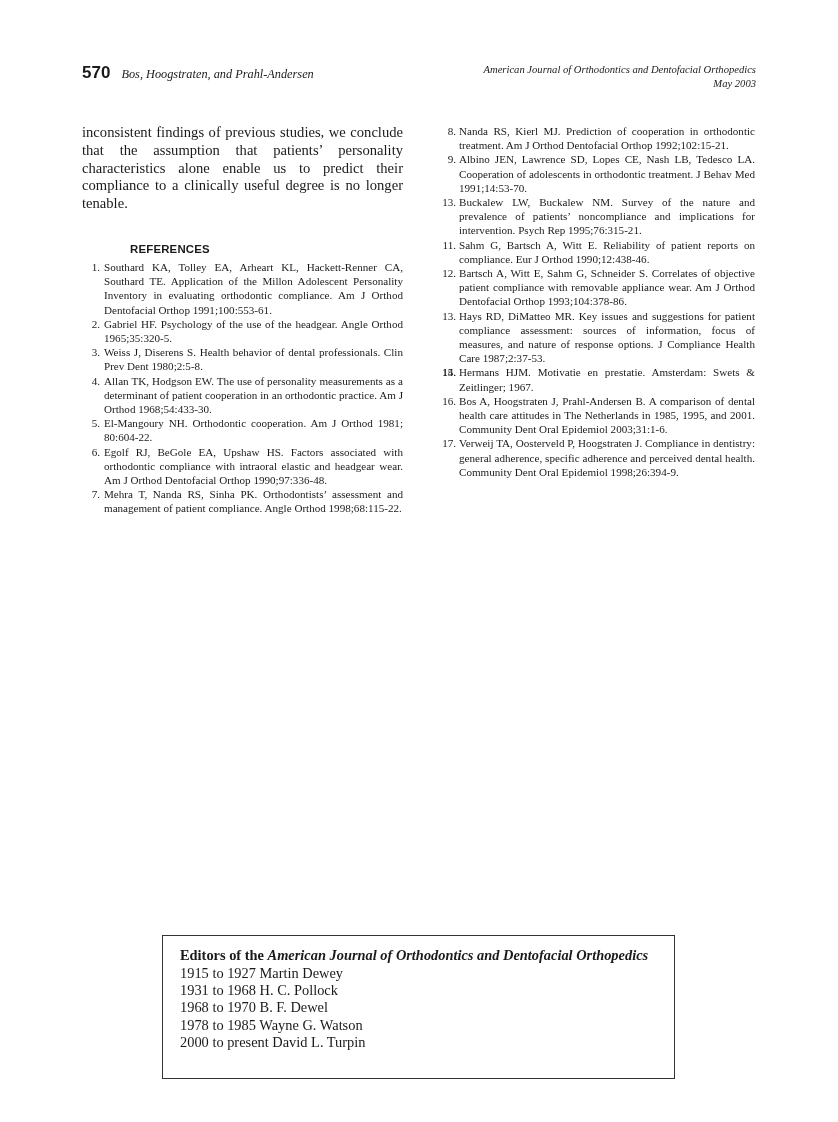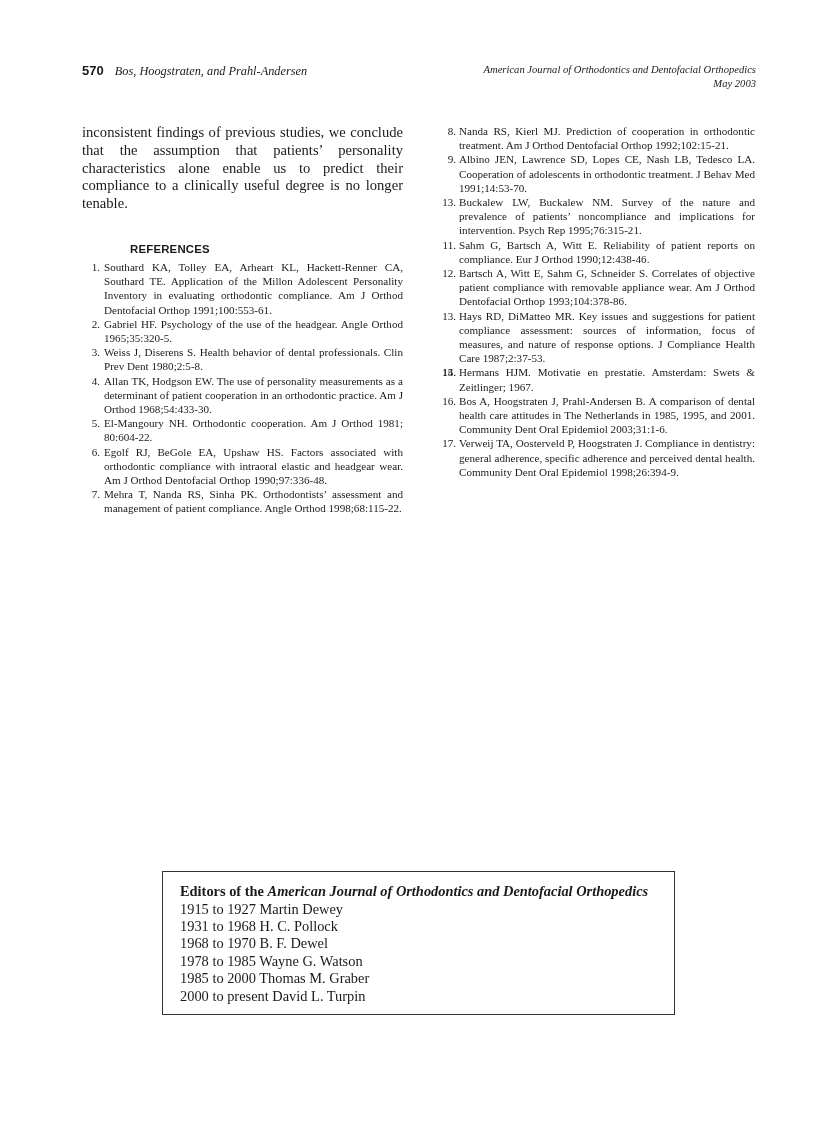--- a/index.html
+++ b/index.html
@@ -4,21 +4,21 @@
   <style>
     html, body { margin: 0; padding: 0; background: #ffffff; }
     body {
       width: 838px; height: 1122px; position: relative; overflow: hidden;
       font-family: "Liberation Serif", serif; color: #1a1a1a;
     }
     .running-head {
       position: absolute; left: 82px; top: 63px; width: 674px; height: 34px;
     }
     .rh-left { position: absolute; left: 0; top: 0; font-size: 12.3px; white-space: nowrap; }
-    .rh-page { font-family: "Liberation Sans", sans-serif; font-weight: bold; font-size: 13px; margin-right: 8px; }
+    .rh-page { font-family: "Liberation Sans", sans-serif; font-weight: bold; font-size: 17px; margin-right: 8px; }
     .rh-authors { font-style: italic; margin-top: 48px; }
     .rh-right { position: absolute; right: 0; top: 0; text-align: right; font-style: italic; font-size: 10.6px; line-height: 13.5px; }
 
     .col-left { position: absolute; left: 82px; top: 124px; width: 321px; }
     .col-right { position: absolute; left: 437px; top: 124px; width: 318px; }
 
     .body-text {
       font-size: 14.6px; line-height: 17.8px; text-align: justify; margin: 0;
     }
     .refs-heading {
@@ -28,21 +28,21 @@
     ol.refs { list-style: none; margin: 0; padding: 0; }
     ol.refs li {
       position: relative; padding-left: 22px; font-size: 11.1px; line-height: 14.2px;
       text-align: justify; margin: 0;
     }
     ol.refs li .num { position: absolute; left: 0; top: 0; width: 18px; text-align: right; }
     .col-right ol.refs li { padding-left: 22px; }
     .col-right ol.refs li .num { width: 19px; }
 
     .editors-box {
-      position: absolute; left: 162px; top: 871px; width: 513px; height: 144px;
+      position: absolute; left: 162px; top: 935px; width: 513px; height: 144px;
       border: 1.5px solid #333; box-sizing: border-box; padding: 11px 0 0 17px;
     }
     .editors-title { font-size: 14.4px; font-weight: bold; line-height: 17.5px; white-space: nowrap; }
     .editors-title i { font-weight: bold; }
     .editors-line { font-size: 14.4px; line-height: 17.4px; white-space: nowrap; }
   </style>
 </head>
 <body>
 
 <header class="running-head">
@@ -84,15 +84,14 @@
     <li><span class="num">17.</span><span>Verweij TA, Oosterveld P, Hoogstraten J. Compliance in dentistry: general adherence, specific adherence and perceived dental health. Community Dent Oral Epidemiol 1998;26:394-9.</span></li>
   </ol>
 </section>
 
 <aside class="editors-box">
   <div class="editors-title"><span>Editors of the </span><i>American Journal of Orthodontics and Dentofacial Orthopedics</i></div>
   <div class="editors-line">1915 to 1927 Martin Dewey</div>
   <div class="editors-line">1931 to 1968 H. C. Pollock</div>
   <div class="editors-line">1968 to 1970 B. F. Dewel</div>
   <div class="editors-line">1978 to 1985 Wayne G. Watson</div>
-  <div class="editors-line">1985 to 2000 Thomas M. Graber</div>
   <div class="editors-line">2000 to present David L. Turpin</div>
 </aside>
 
 </body></html>

